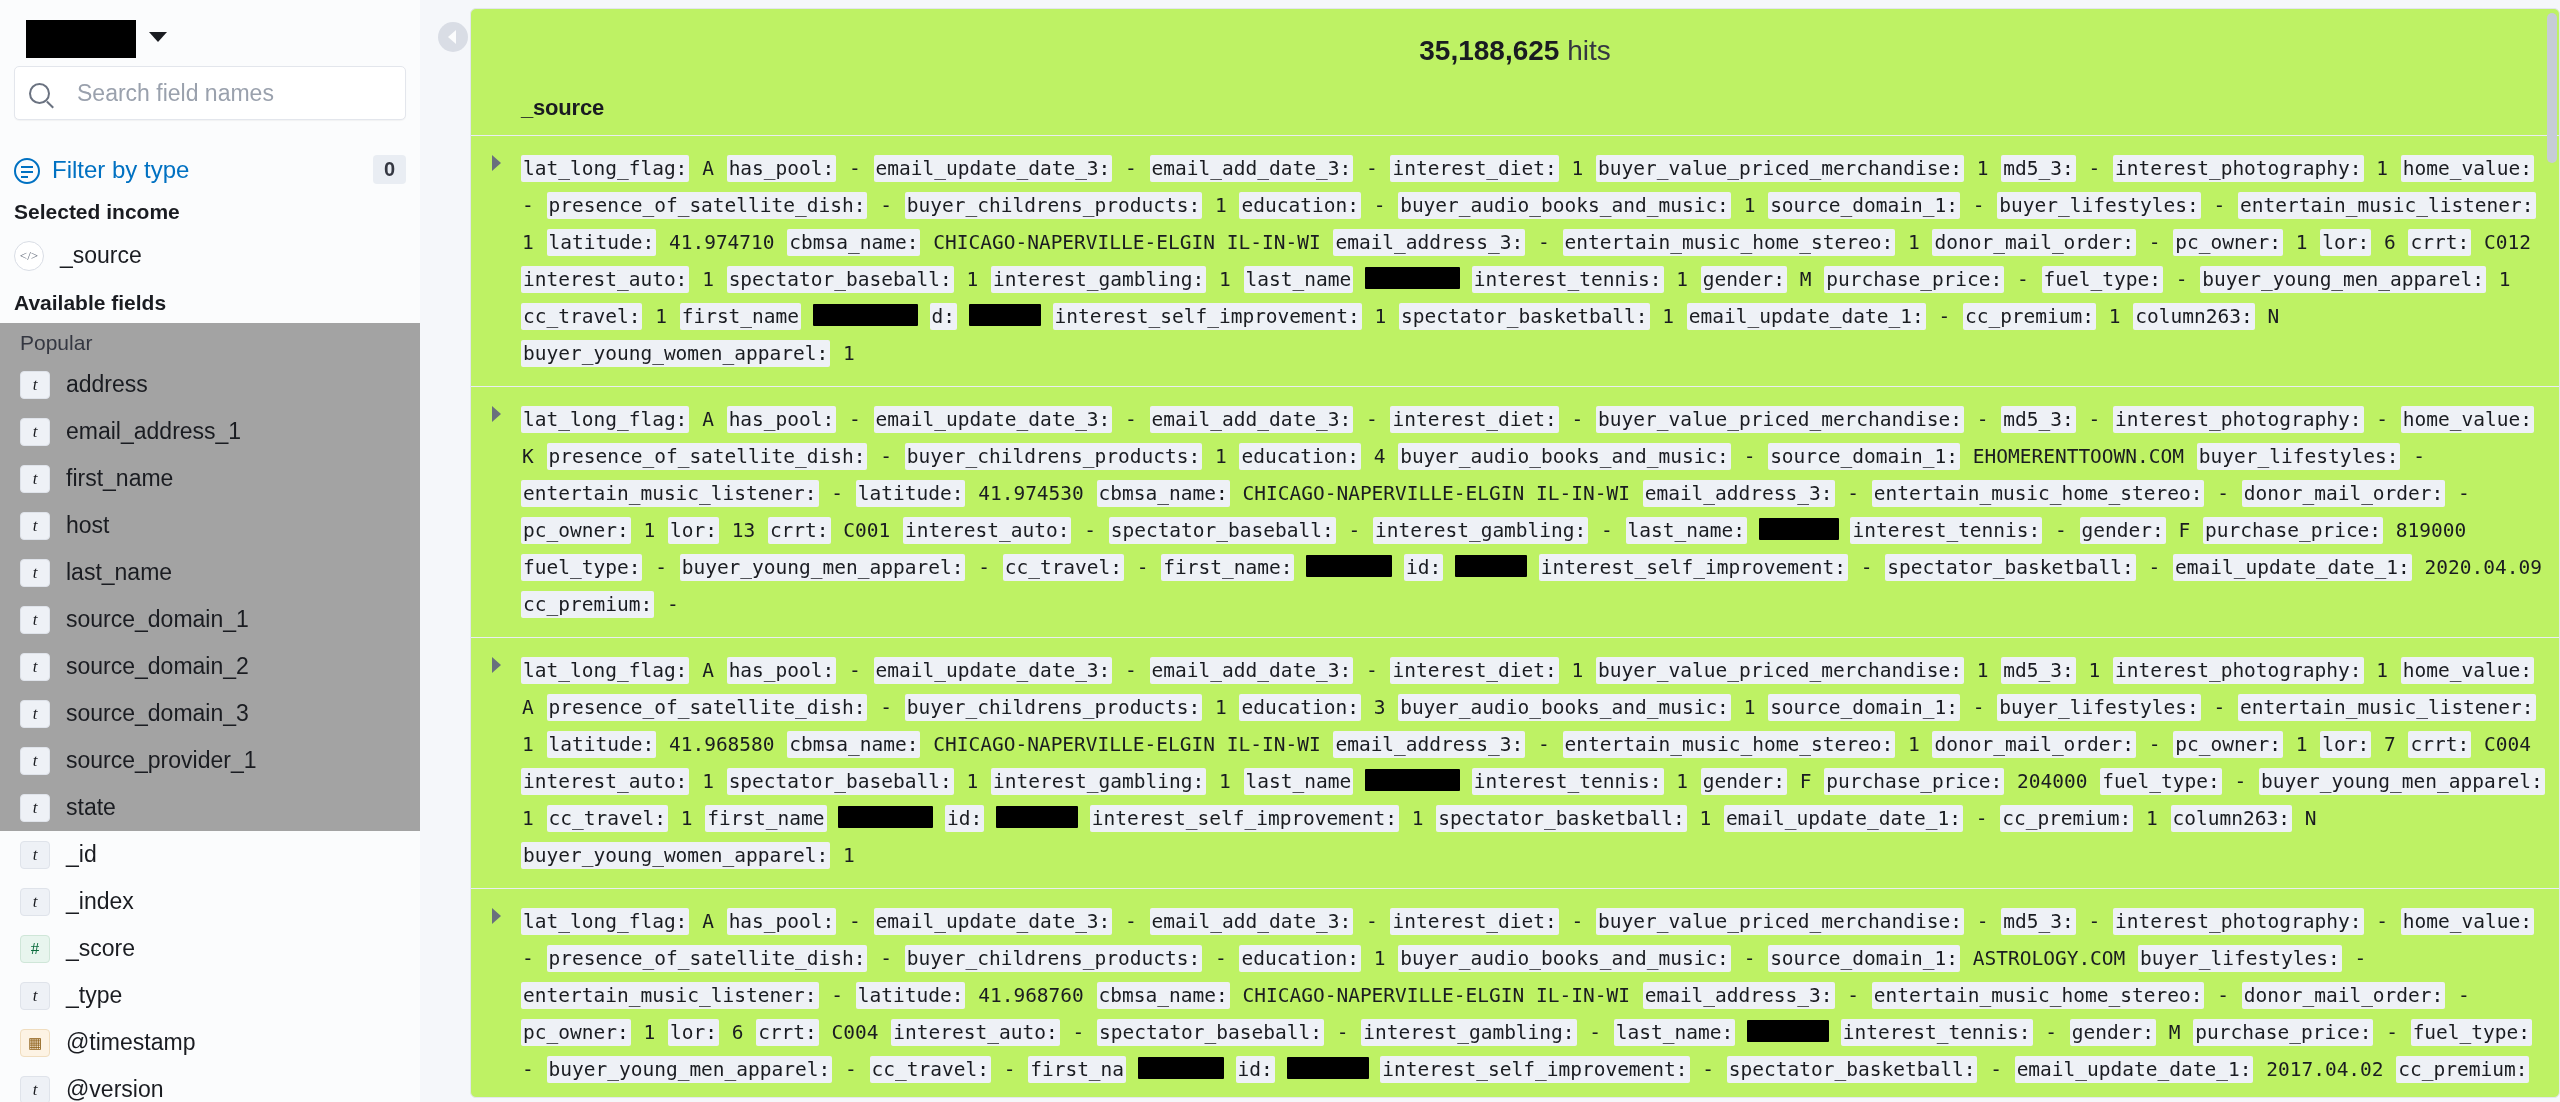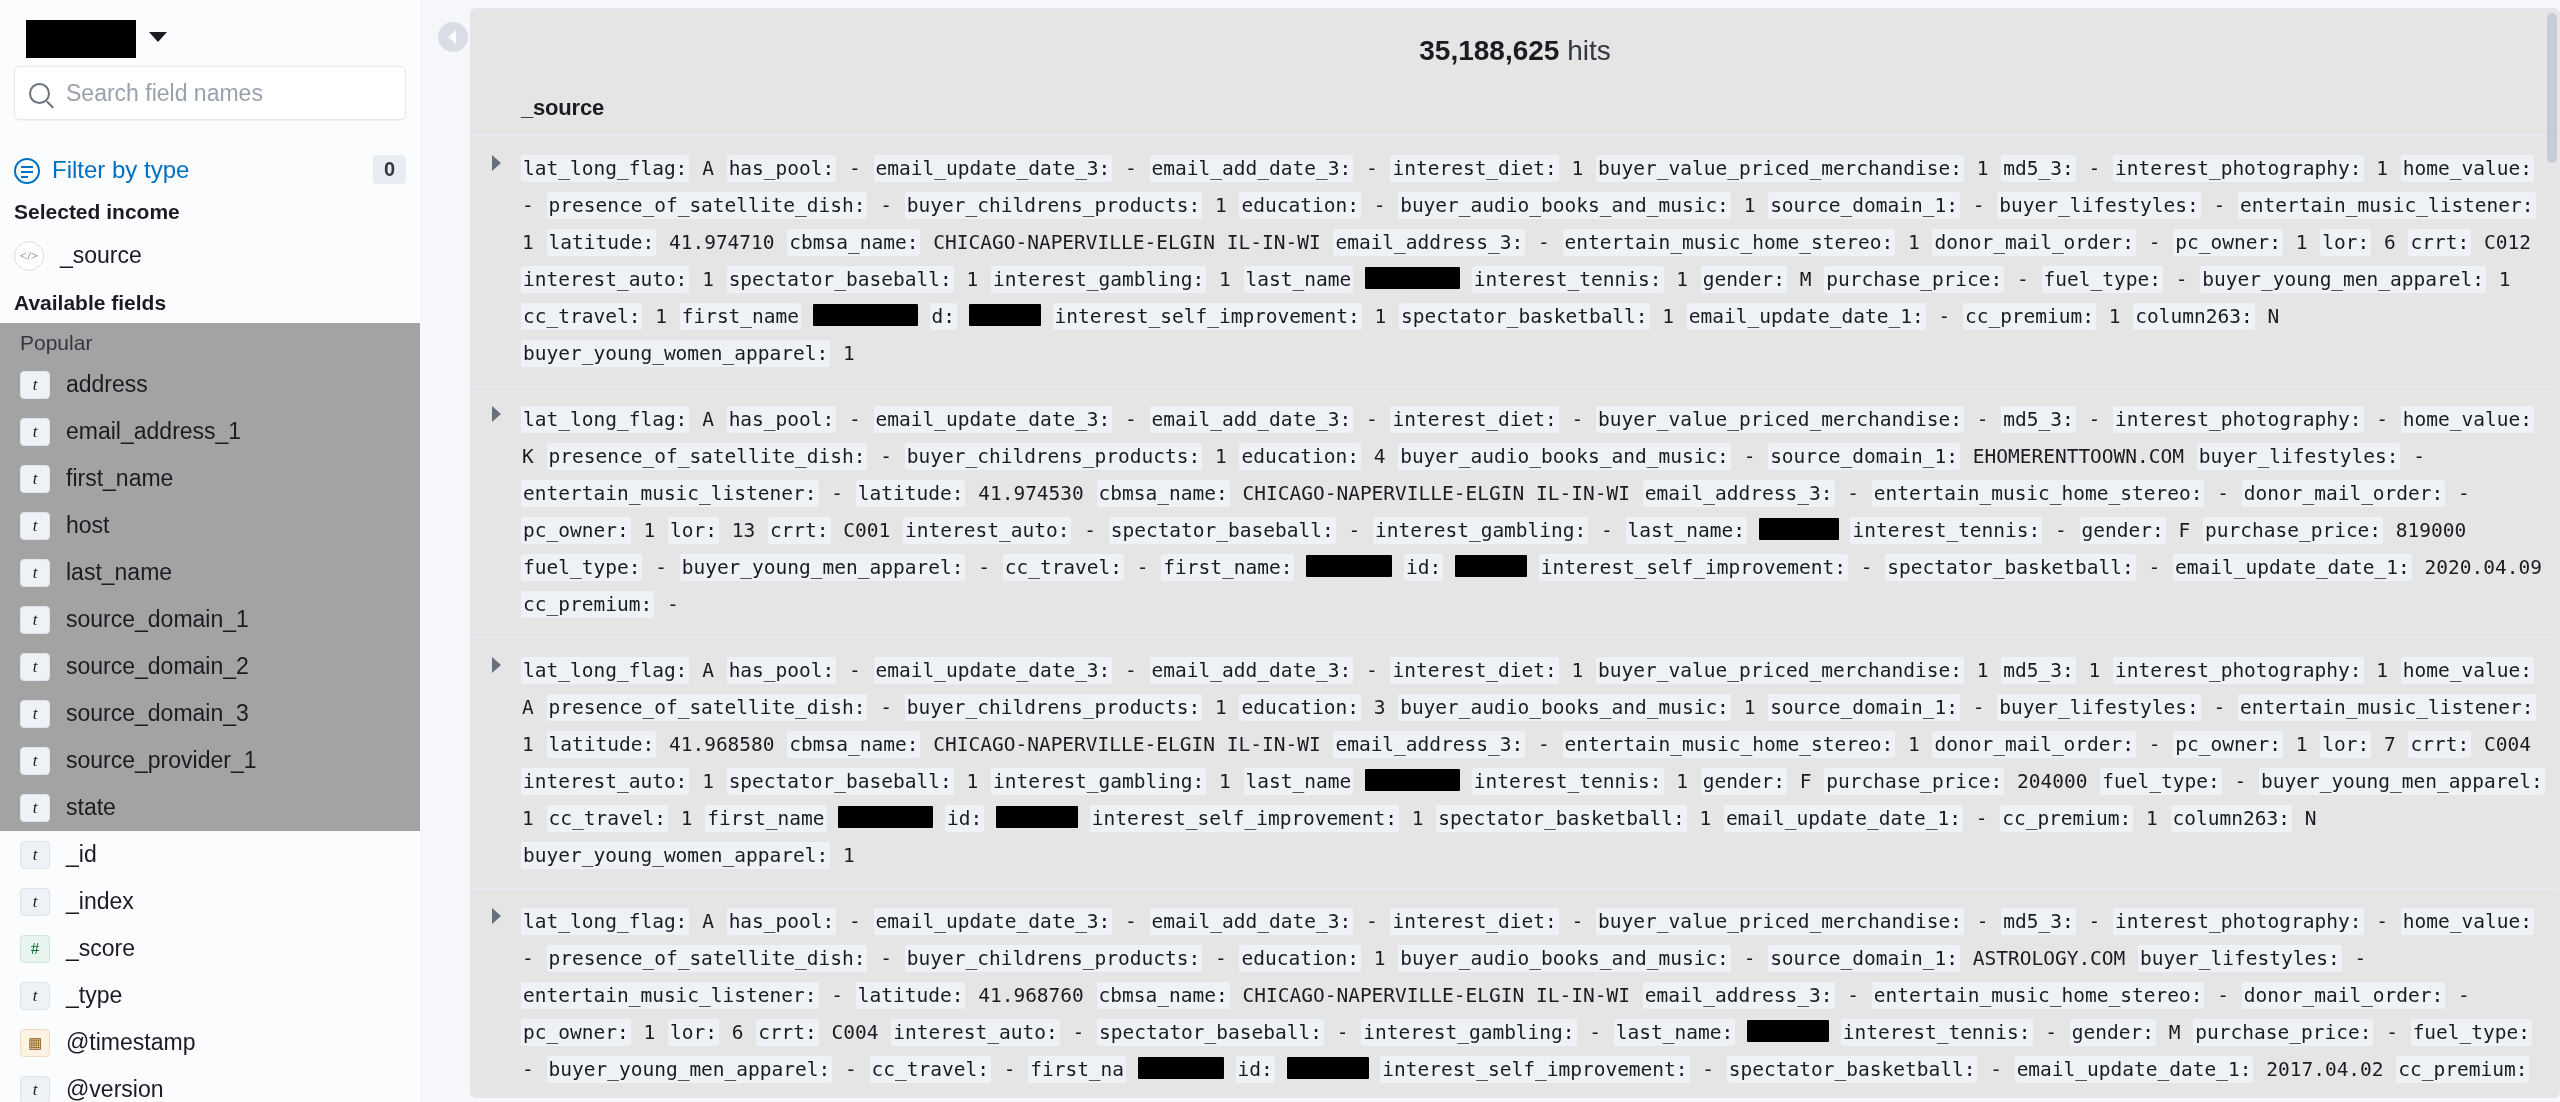--- a/index.html
+++ b/index.html
@@ -55,21 +55,21 @@
   .search-box {
     margin: 0 14px 16px 14px;
     height: 54px;
     background: #fff;
     border: 1px solid #e3e6ec;
     border-radius: 5px;
     box-shadow: 0 1px 1px rgba(0,0,0,0.04);
     display: flex;
     align-items: center;
     padding: 0 14px;
-    gap: 14px;
+    gap: 25px;
   }
   .search-box input {
     border: none; outline: none;
     font-size: 23px;
     color: #69707d;
     width: 100%;
     background: transparent;
     font-family: "Liberation Sans", sans-serif;
   }
   .search-box input::placeholder { color: #9aa1ad; }
@@ -191,21 +191,21 @@
   .collapse-btn .arr {
     width: 0; height: 0;
     border-top: 7px solid transparent;
     border-bottom: 7px solid transparent;
     border-right: 8px solid #fbfcfd;
     margin-right: 3px;
   }
   .panel {
     margin-left: 50px;
     margin-right: 0;
-    background: #e5e5e5;
+    background: #bef264;
     border: 1px solid #e3e6ec;
     border-radius: 6px;
     height: 1090px;
     overflow: hidden;
     position: relative;
   }
   .hits {
     text-align: center;
     padding: 26px 0 20px 0;
     font-size: 28px;

